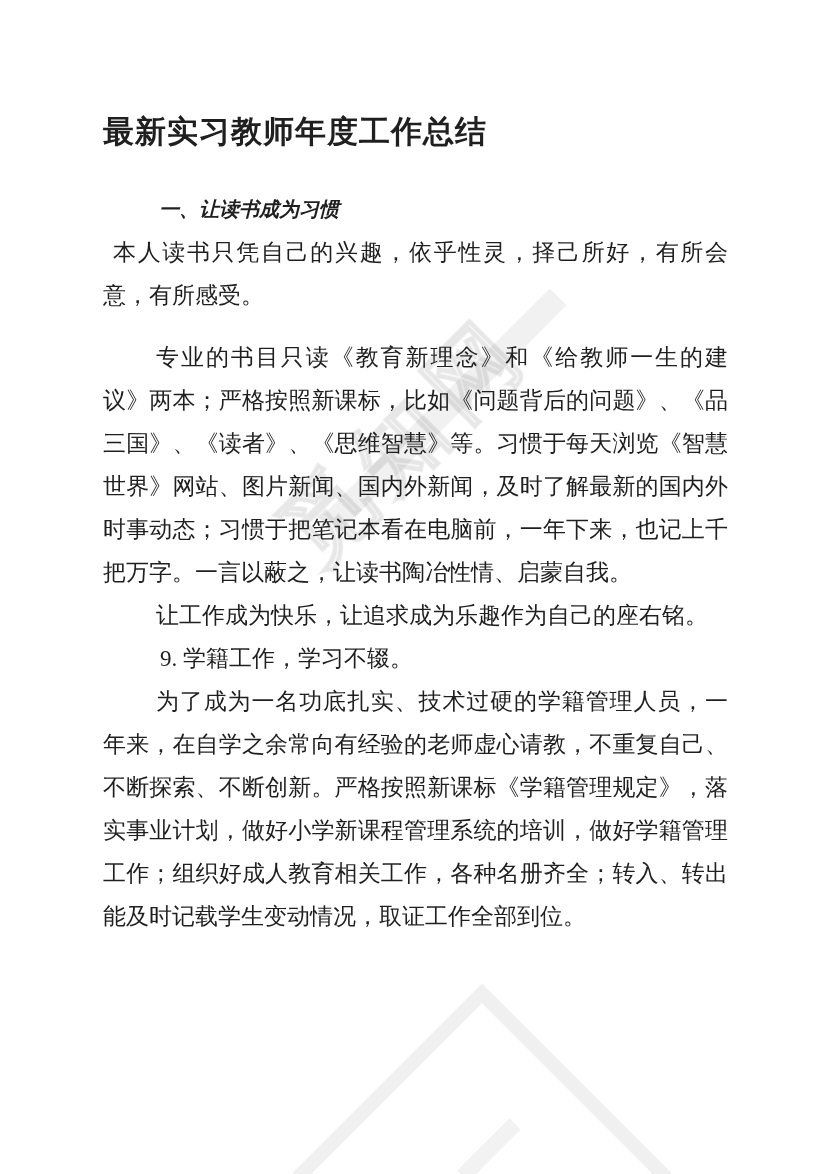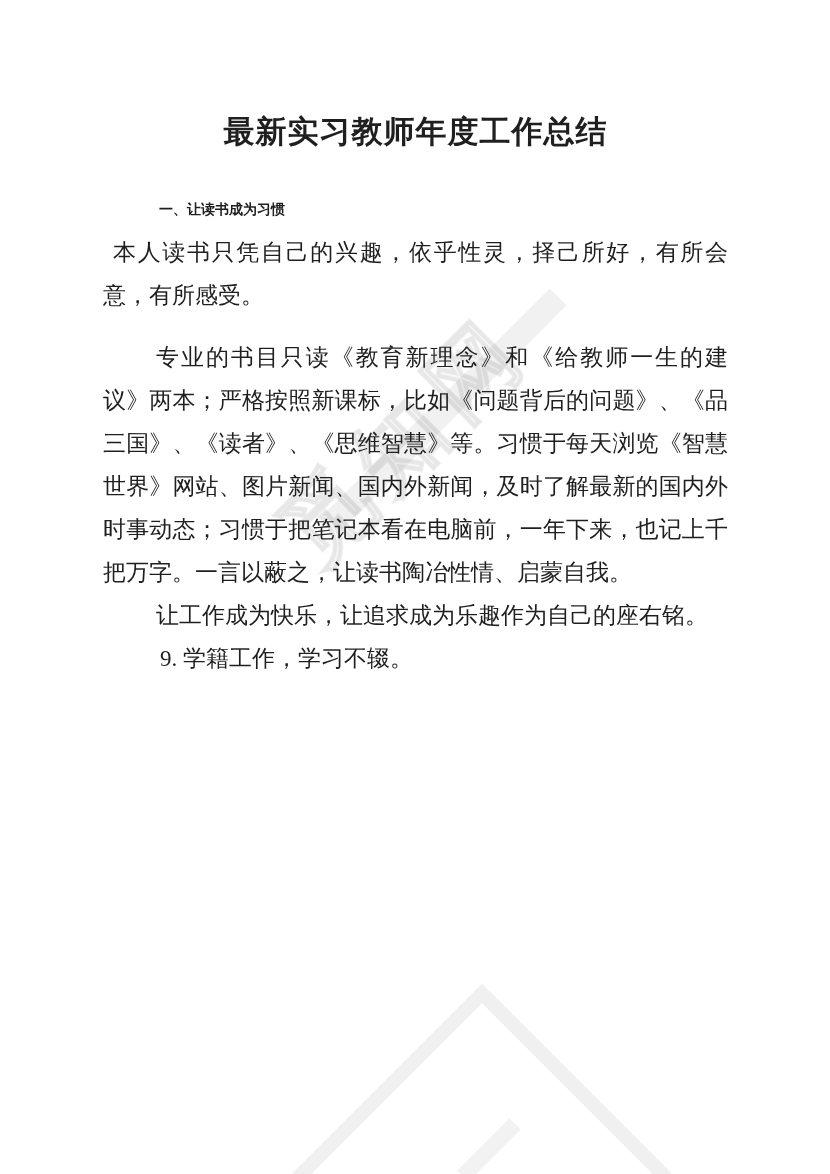--- a/index.html
+++ b/index.html
@@ -70,29 +70,29 @@
     left: 103px;
     top: 110px;
     width: 625px;
     color: #1f1f1f;
   }
   .title {
     margin: 0 0 34px 0;
     font-size: 31px;
     line-height: 44px;
     font-weight: bold;
-    text-align: center;
     letter-spacing: 1px;
   }
   .h {
     margin: 0;
-    font-size: 14px;
+    font-size: 20px;
     line-height: 43px;
     font-weight: bold;
     text-indent: 56px;
+    font-style: italic;
   }
   .p {
     margin: 0;
     font-size: 23px;
     line-height: 43px;
     text-align: justify;
   }
   .p-first { text-indent: 10px; }
   .p-std   { text-indent: 53px; }
   .p-gap   { margin-top: 19px; }
@@ -111,15 +111,16 @@
 
   <div class="content">
     <h1 class="title">最新实习教师年度工作总结</h1>
 
     <h2 class="h">一、让读书成为习惯</h2>
     <p class="p p-first">本人读书只凭自己的兴趣，依乎性灵，择己所好，有所会意，有所感受。</p>
     <p class="p p-std p-gap">专业的书目只读《教育新理念》和《给教师一生的建议》两本；严格按照新课标，比如《问题背后的问题》、《品三国》、《读者》、《思维智慧》等。习惯于每天浏览《智慧世界》网站、图片新闻、国内外新闻，及时了解最新的国内外时事动态；习惯于把笔记本看在电脑前，一年下来，也记上千把万字。一言以蔽之，让读书陶冶性情、启蒙自我。</p>
 
     <p class="p p-std">让工作成为快乐，让追求成为乐趣作为自己的座右铭。</p>
     <p class="p p-num">9. 学籍工作，学习不辍。</p>
+    <p class="p p-std">为了成为一名功底扎实、技术过硬的学籍管理人员，一年来，在自学之余常向有经验的老师虚心请教，不重复自己、不断探索、不断创新。严格按照新课标《学籍管理规定》，落实事业计划，做好小学新课程管理系统的培训，做好学籍管理工作；组织好成人教育相关工作，各种名册齐全；转入、转出能及时记载学生变动情况，取证工作全部到位。</p>
   </div>
 
 </div>
 
 </body></html>

